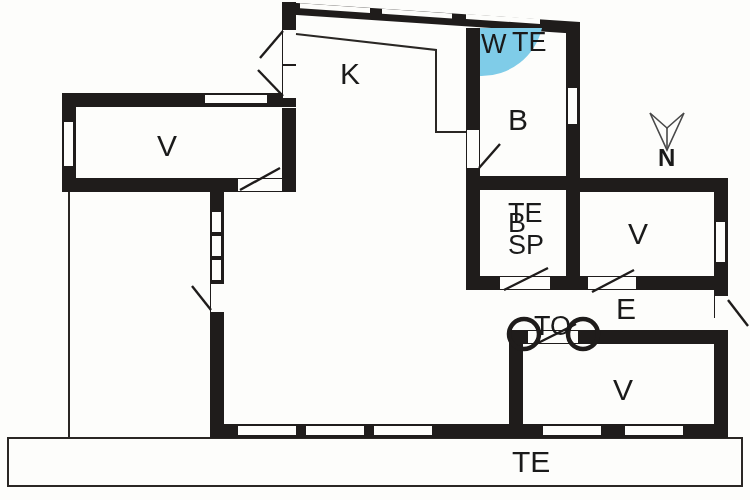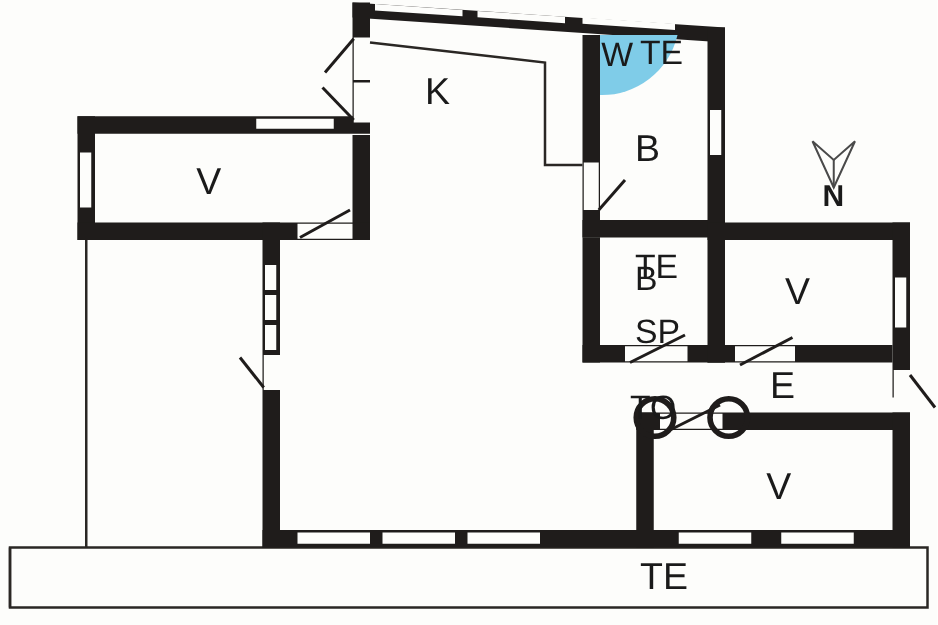--- a/index.html
+++ b/index.html
@@ -148,27 +148,27 @@
   <div class="lbl lbl-room" style="left:508px;top:105px;">B</div>
 
   <div class="lbl lbl-small" style="left:481px;top:31px;">W</div>
 
   <div class="lbl lbl-small" style="left:512px;top:29px;">TE</div>
 
   <div class="lbl lbl-small" style="left:508px;top:200px;">TE</div>
 
   <div class="lbl lbl-small" style="left:508px;top:210px;">B</div>
 
-  <div class="lbl lbl-small" style="left:508px;top:252px;">SP</div>
+  <div class="lbl lbl-small" style="left:508px;top:232px;">SP</div>
 
   <div class="lbl lbl-room" style="left:628px;top:219px;">V</div>
 
   <div class="lbl lbl-room" style="left:616px;top:294px;">E</div>
 
-  <div class="lbl lbl-small" style="left:504px;top:313px;">TO</div>
+  <div class="lbl lbl-small" style="left:534px;top:313px;">TO</div>
 
   <div class="lbl lbl-room" style="left:613px;top:375px;">V</div>
 
   <div class="lbl lbl-room" style="left:512px;top:447px;">TE</div>
 
   <div class="lbl lbl-n" style="left:658px;top:146px;">N</div>
 
 </div>
 
 </body></html>

